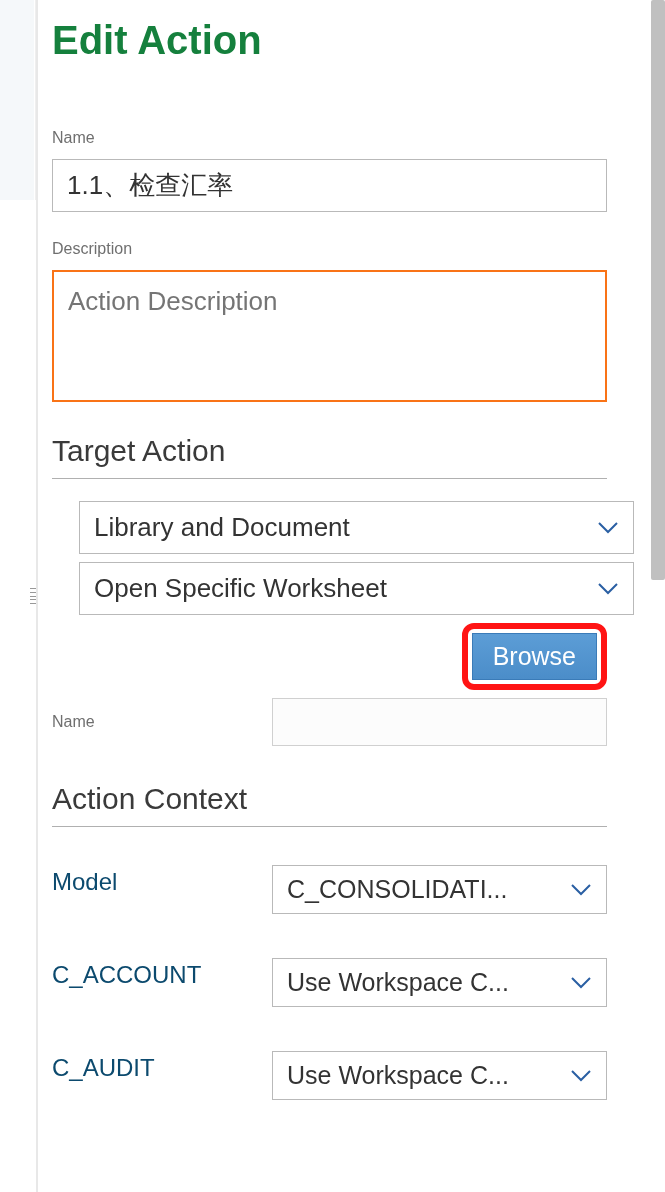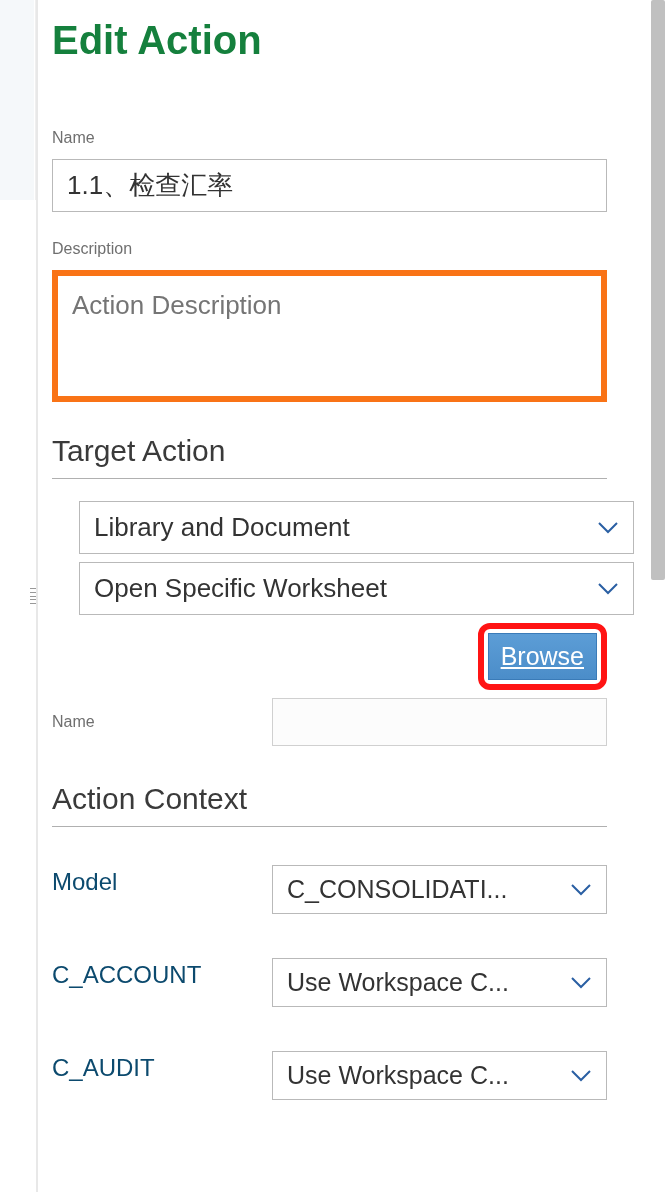--- a/index.html
+++ b/index.html
@@ -50,21 +50,21 @@
       padding: 10px 14px;
       border: 1px solid #b9b9b9;
       outline: none;
       font-family: inherit;
     }
     .textarea-input {
       width: 100%;
       font-size: 26px;
       color: #0369a1;
       padding: 14px 14px;
-      border: 6px solid #f97316;
+      border: 2px solid #f97316;
       outline: none;
       font-family: inherit;
       height: 132px;
       resize: none;
     }
     .section-header {
       font-size: 30px;
       font-weight: 400;
       color: #3a3a3a;
       margin-top: 26px;
@@ -108,24 +108,23 @@
       border: 6px solid #ff1414;
       border-radius: 12px;
       padding: 4px;
       display: inline-block;
     }
     .browse-button {
       background: #5a9bd5;
       background: linear-gradient(#5c9dd6, #4b8dc9);
       color: #fff;
       font-size: 25px;
-      padding: 8px 12px;
+      padding: 8px 20px;
       border: 1px solid #3a7bb8;
       cursor: pointer;
-      text-decoration: underline;
     }
     .name-row {
       display: flex;
       align-items: center;
       margin-top: 6px;
       margin-bottom: 36px;
     }
     .name-row .field-label {
       margin-bottom: 0;
       width: 220px;

